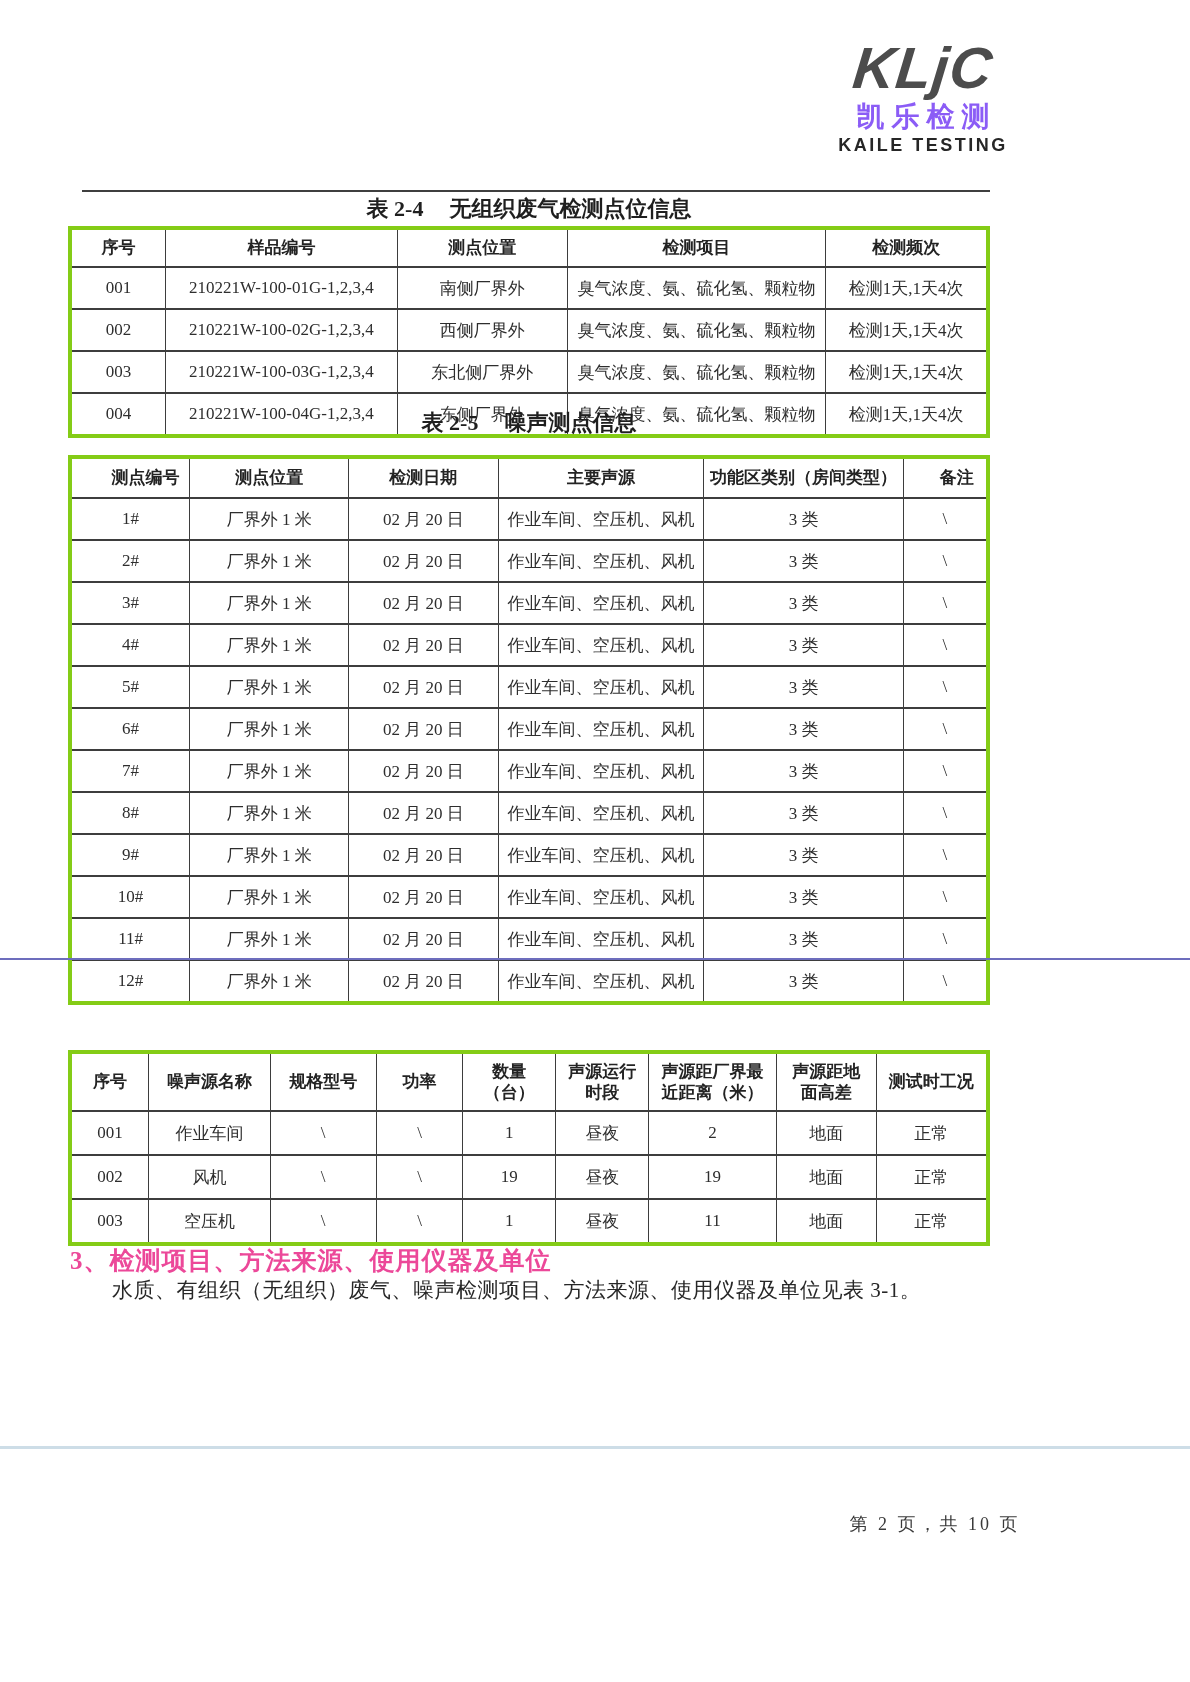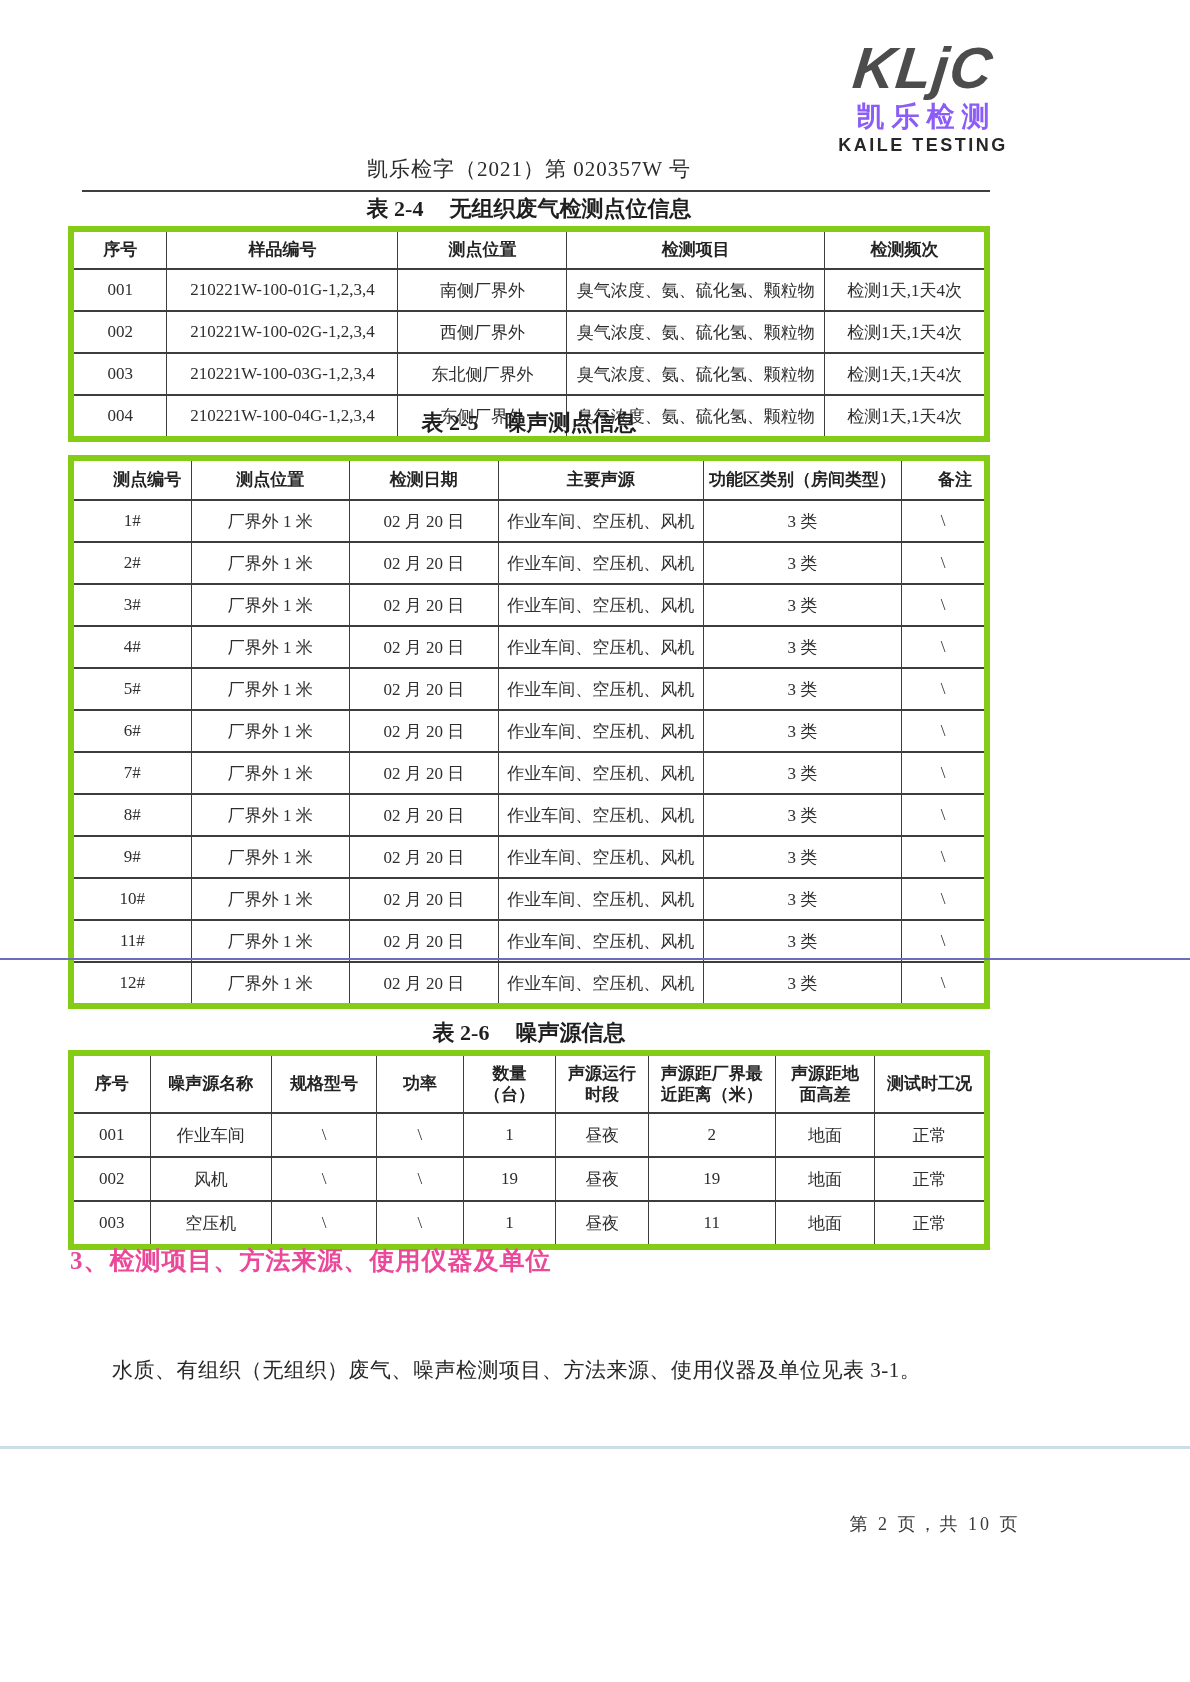--- a/index.html
+++ b/index.html
@@ -44,21 +44,21 @@
   }
   .tbl-title .gap{margin-left:26px;}
   .t24-title{top:194px;}
   .t25-title{top:408px;}
   .t26-title{top:1018px;}
 
   
   table{
     position:absolute;left:68px;width:922px;
     border-collapse:collapse;table-layout:fixed;
-    border:6px solid #84cc16;
+    border:4px solid #84cc16;
     font-size:17px;color:#2e2e2e;
   }
   th,td{
     border-left:1px solid #3d3d3d;border-right:1px solid #3d3d3d;
     border-top:2px solid #3d3d3d;border-bottom:2px solid #3d3d3d;
     text-align:center;vertical-align:middle;
     padding:0 2px;overflow:hidden;
   }
   th{font-weight:600;white-space:pre-line;line-height:1.25;color:#232323;}
 
@@ -97,42 +97,41 @@
   
   .accent-line{position:absolute;top:958px;left:0;width:1190px;height:2px;background:#6d6dbd;}
   .light-rule{position:absolute;top:1446px;left:0;width:1190px;height:3px;background:#cddde7;}
 
   
   .section3-heading{
     position:absolute;top:1244px;left:70px;width:1050px;
     font-size:25px;font-weight:bold;color:#ec4899;letter-spacing:1px;
   }
   .section3-paragraph{
-    position:absolute;top:1356px;left:112px;width:1000px;
+    position:absolute;top:1276px;left:112px;width:1000px;
     font-size:21px;color:#272727;letter-spacing:0.5px;
   }
 
   
   .footer{
     position:absolute;top:1512px;left:780px;width:310px;
     text-align:center;font-size:18px;color:#3a3a3a;letter-spacing:3px;
   }
 </style>
 </head>
 <body>
 
 <div class="page">
 
   <div class="logo">
     <div class="logo-mark">KLjC</div>
     <div class="logo-cn">凯乐检测</div>
     <div class="logo-en">KAILE TESTING</div>
   </div>
 
-  <div class="doc-number">凯乐检字（2021）第 020357W 号</div>
   <div class="header-rule"></div>
 
   <div class="tbl-title t24-title">
     <span>表 2-4</span><span class="gap">无组织废气检测点位信息</span>
   </div>
   <table class="t24">
       <thead>
         <tr>
           <th>序号</th>
           <th>样品编号</th>
@@ -282,23 +281,20 @@
           <td>02 月 20 日</td>
           <td>作业车间、空压机、风机</td>
           <td>3 类</td>
           <td>\</td>
         </tr>
       </tbody>
     </table>
 
   <div class="accent-line"></div>
 
-  <div class="tbl-title t26-title">
-    <span>表 2-6</span><span class="gap">噪声源信息</span>
-  </div>
   <table class="t26">
       <thead>
         <tr>
           <th>序号</th>
           <th>噪声源名称</th>
           <th>规格型号</th>
           <th>功率</th>
           <th>数量
 （台）</th>
           <th>声源运行

